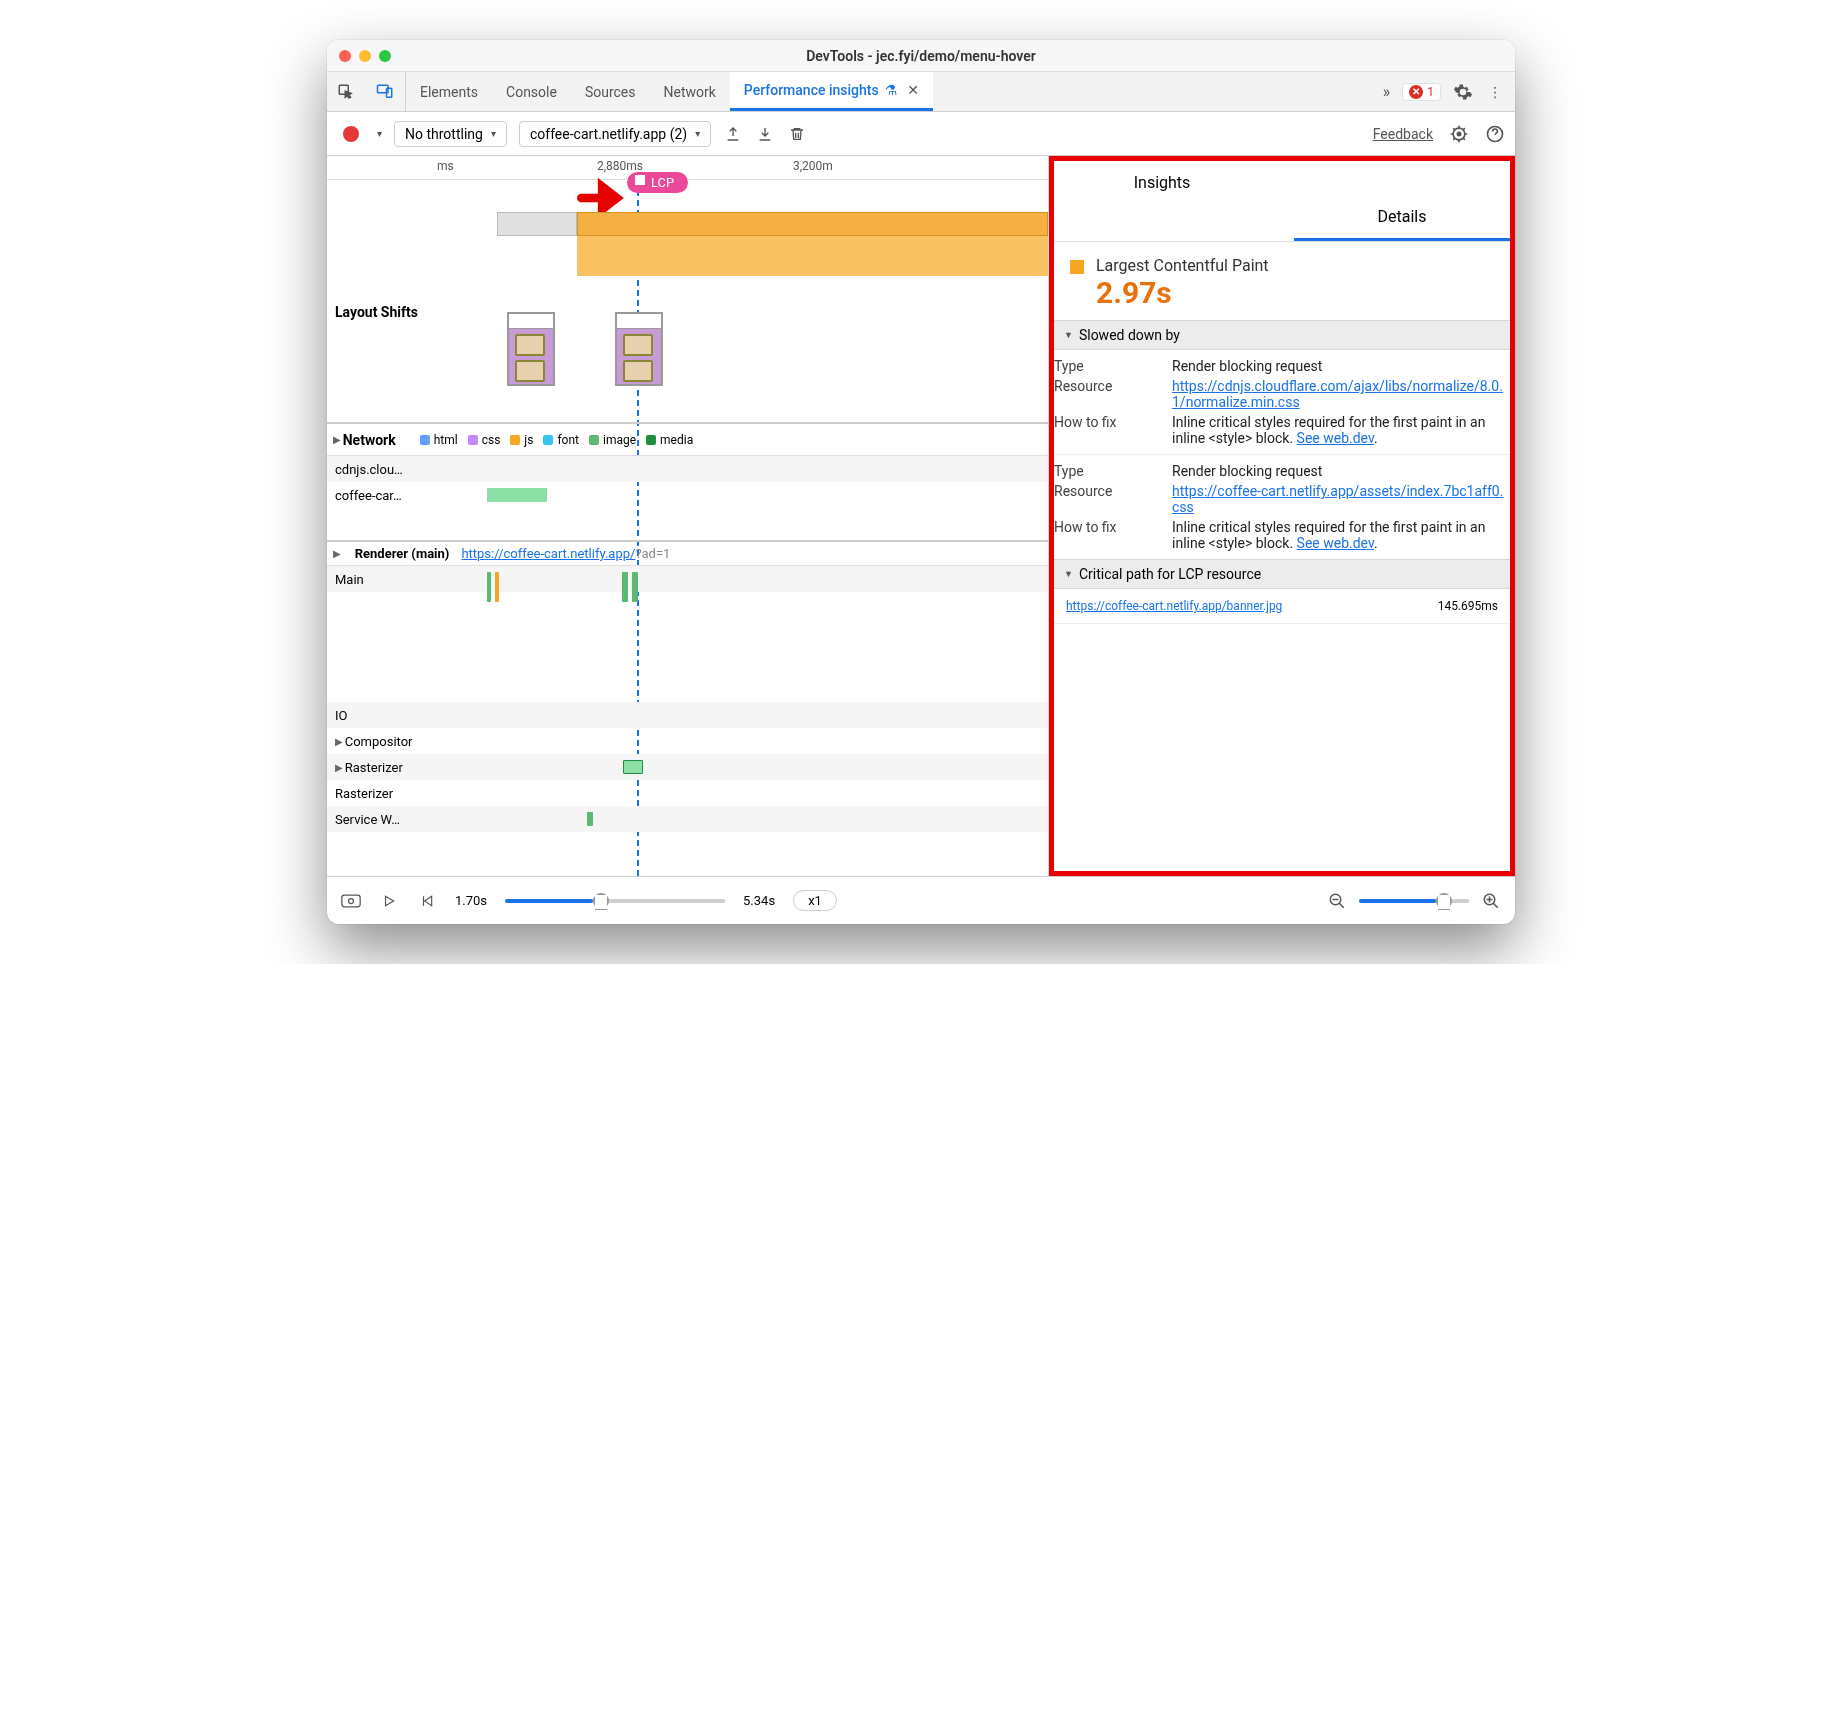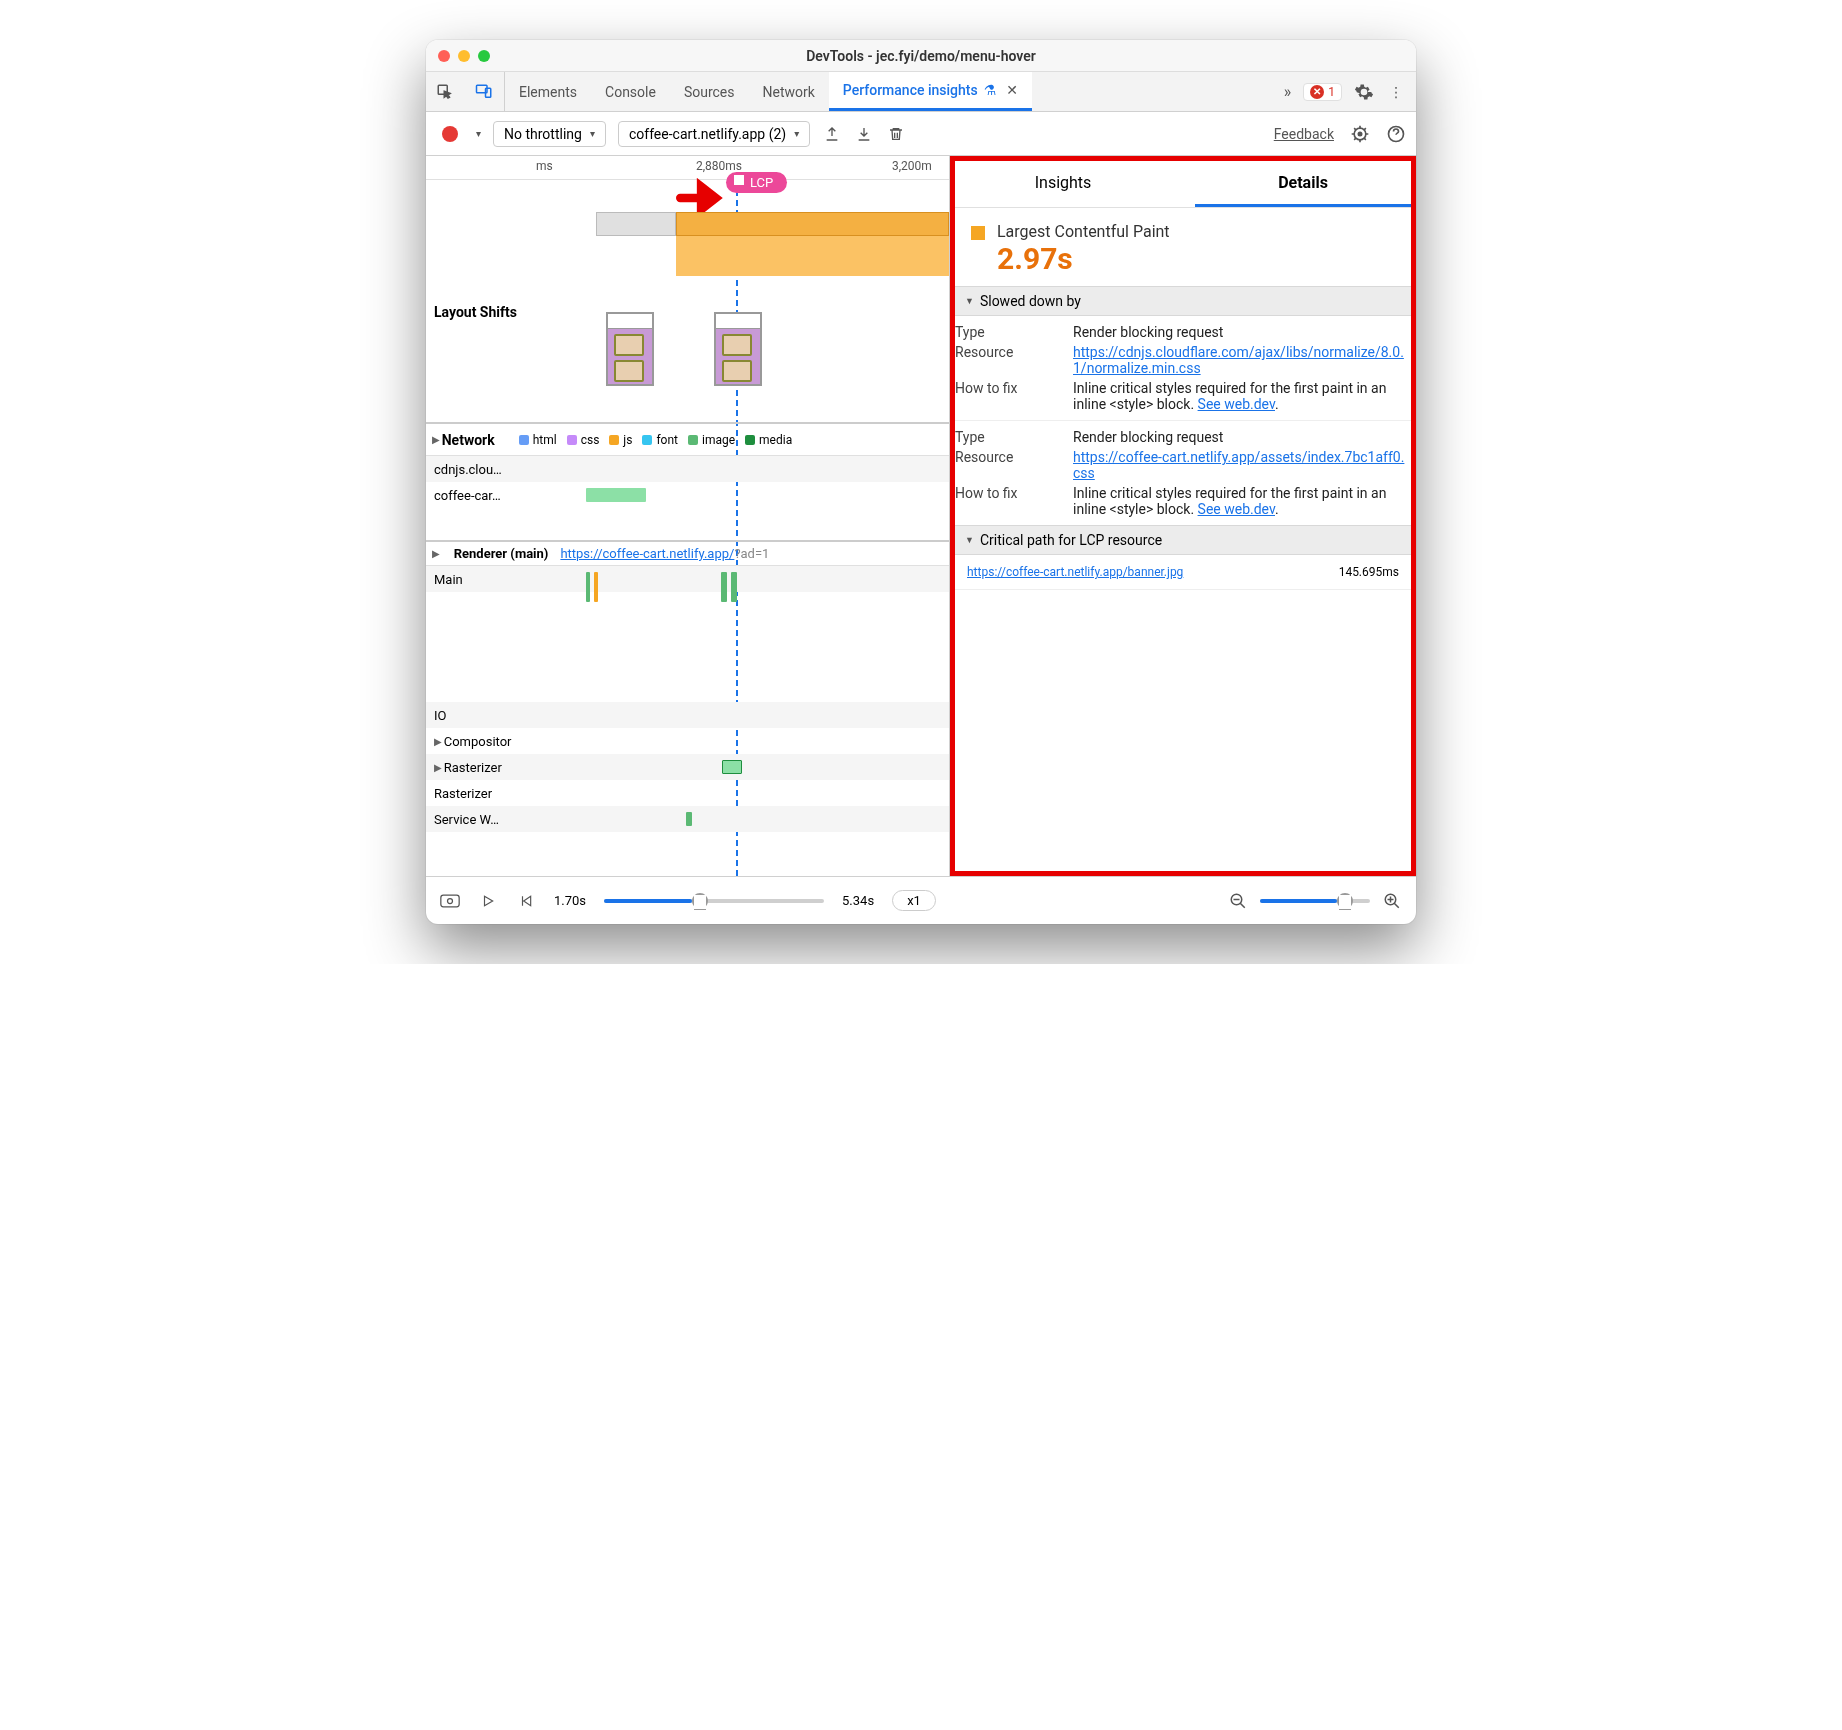--- a/index.html
+++ b/index.html
@@ -5,21 +5,21 @@
   * { box-sizing: border-box; margin: 0; padding: 0; }
   body {
     font-family: -apple-system, BlinkMacSystemFont, "Segoe UI", Roboto, sans-serif;
     background: #fff;
     display: flex;
     justify-content: center;
     align-items: flex-start;
     padding: 40px;
   }
   .window {
-    width: 990px;
+    width: 1188px;
     background: #fff;
     border-radius: 12px;
     box-shadow: 0 25px 60px rgba(0,0,0,.45), 0 0 0 1px rgba(0,0,0,.05);
     overflow: hidden;
     position: relative;
   }
   .titlebar {
     height: 32px;
     display: flex;
     align-items: center;
@@ -102,21 +102,21 @@
   .row:nth-child(even){ background:#f5f5f5; }
   .bar-sm { position:absolute; height:14px; border-radius:1px; }
   
   .rend-section { position:absolute; top:384px; left:0; right:0; border-top:2px solid #ccc; }
   .rend-section .rend-head { padding:4px 6px; display:flex; align-items:center; gap:12px; font-size:13px; border-bottom:1px solid #e0e0e0;}
   .rend-section a { color:#1a73e8; text-decoration:underline; }
   
   .right-pane { width:466px; border:5px solid #e60000; background:#fff; display:flex; flex-direction:column; }
   .r-tabs { display:flex; border-bottom:1px solid #e0e0e0;gap:24px; }
   .r-tab { flex:1; text-align:center; padding:12px 0; font-size:16px; cursor:pointer; }
-  .r-tab.active { border-bottom:3px solid #1a73e8; font-weight:700; }
+  .r-tab.active { border-bottom:3px solid #1a73e8; font-weight:400;margin-top:34px; }
   
   .lcp-head { padding:14px 16px 10px; display:flex; align-items:flex-start; gap:12px; }
   .lcp-sw { width:14px; height:14px; background:#f5a623; margin-top:4px; }
   .lcp-title { font-size:16px; color:#333; }
   .lcp-val { font-size:30px; font-weight:700; color:#e8710a; }
   
   .grp-header { background:#ececec; padding:6px 10px; font-size:14px; border-top:1px solid #d8d8d8; border-bottom:1px solid #d8d8d8; display:flex; align-items:center; gap:6px; }
   .grp-header::before { content:"▼"; font-size:9px; color:#555; }
   
   .kv { display:grid; grid-template-columns:110px 1fr; padding:8px 0; font-size:14px; gap:4px 8px; }

